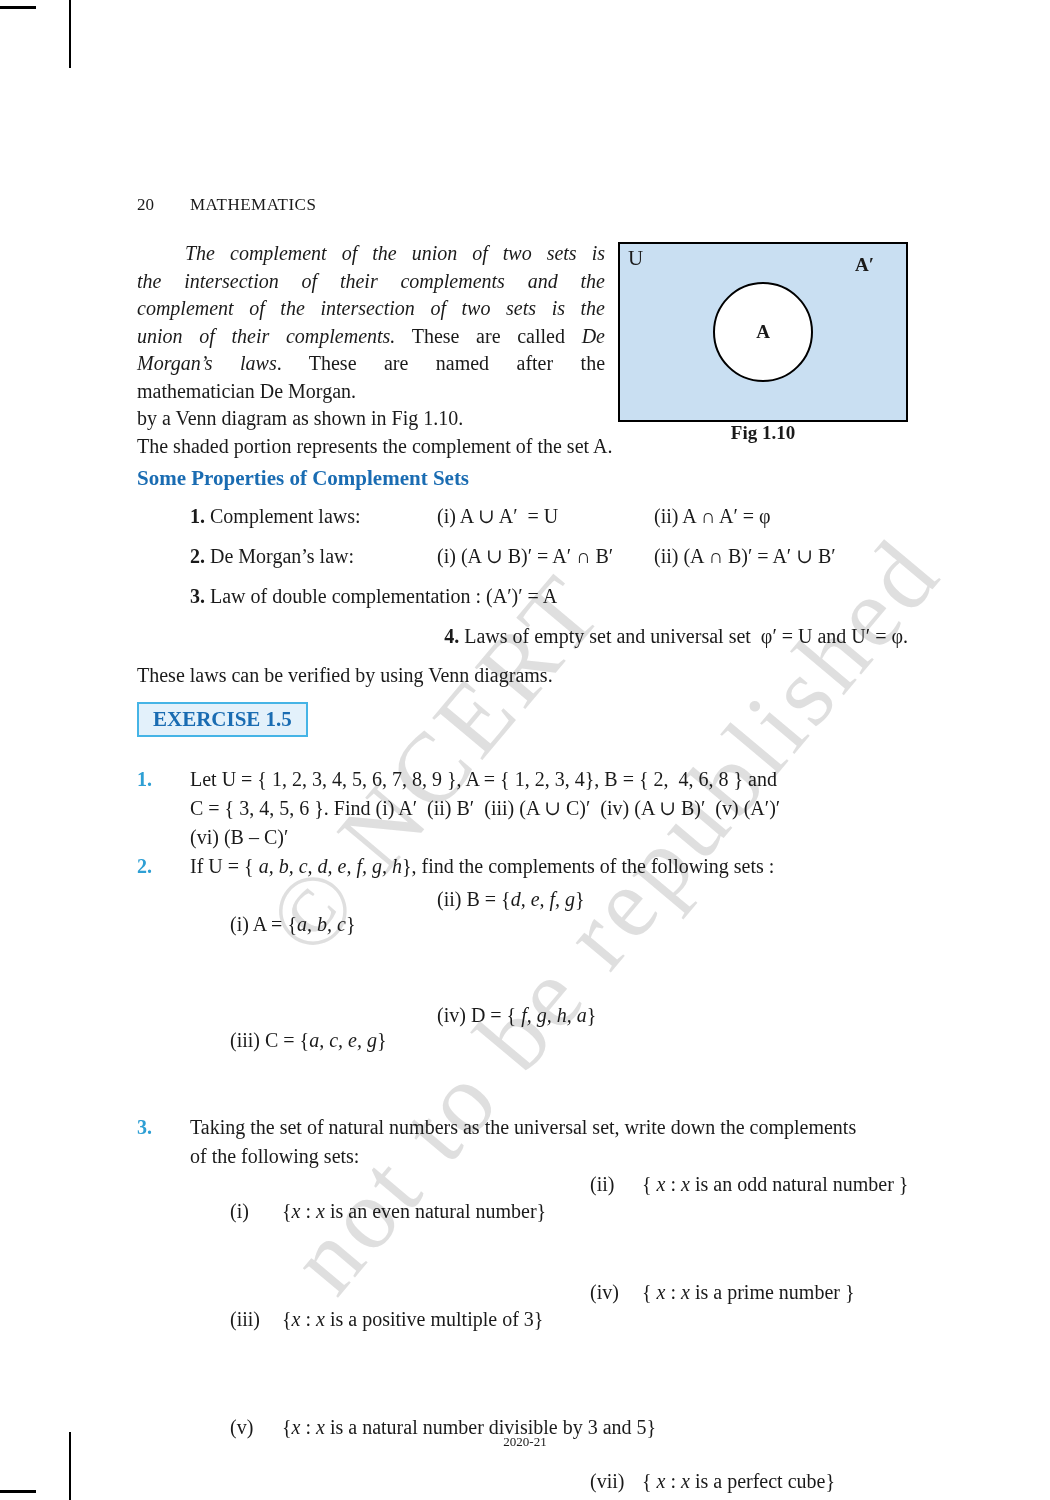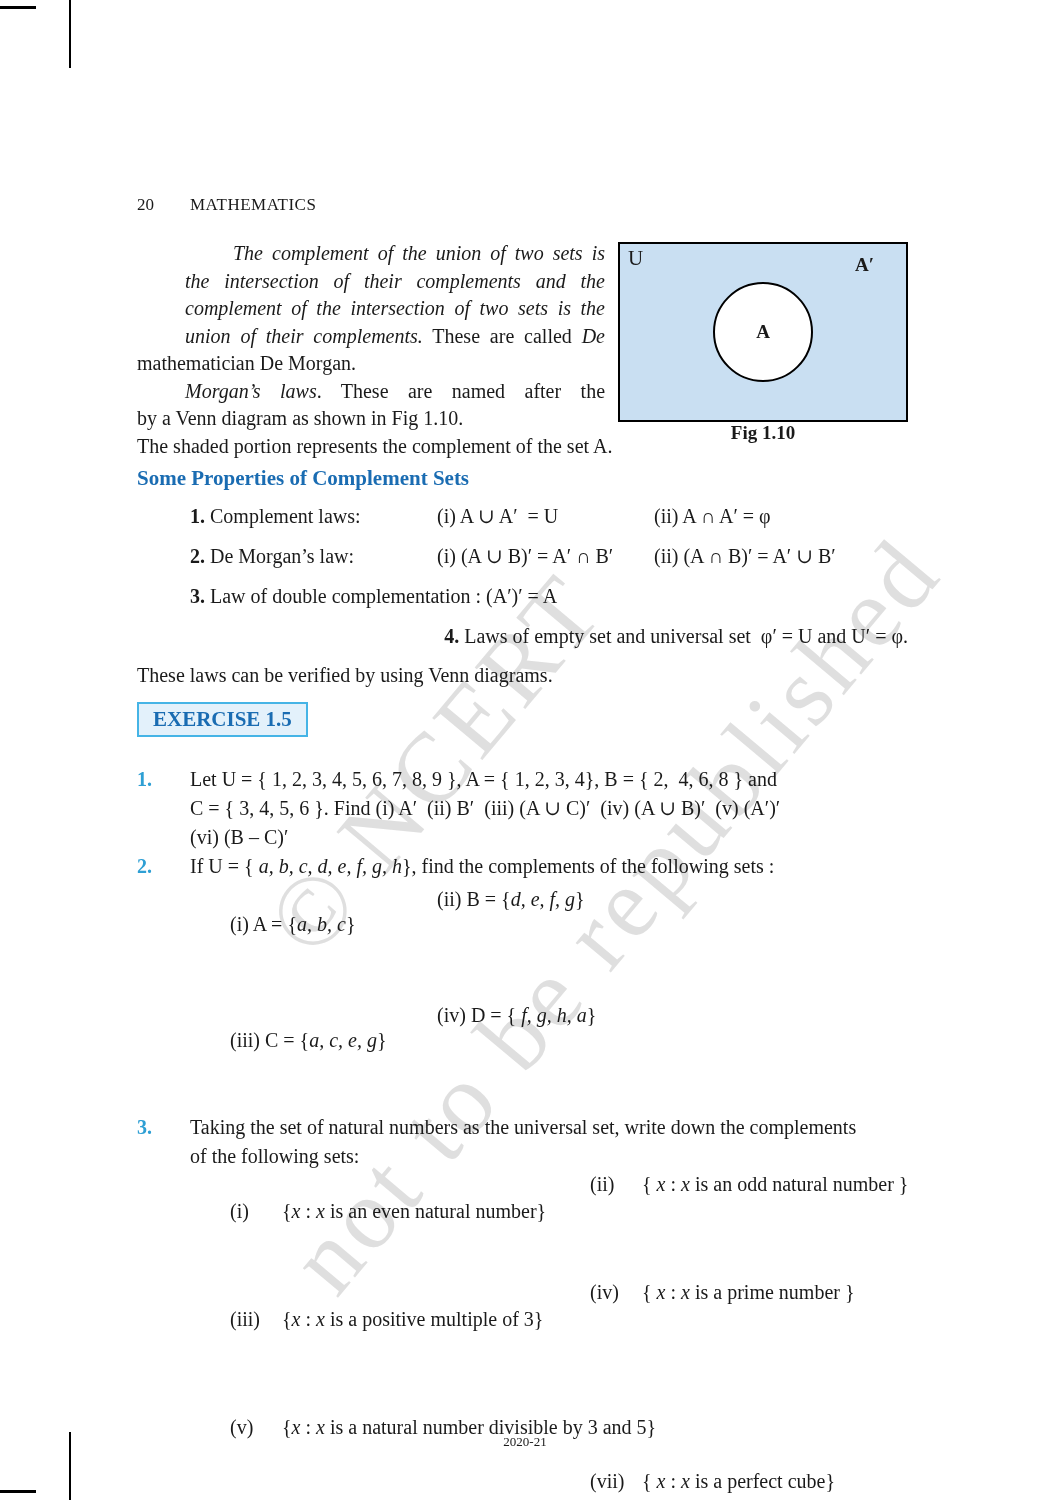--- a/index.html
+++ b/index.html
@@ -39,21 +39,21 @@
   .fig-circle {
     position:absolute; left:50%; top:50%; transform:translate(-50%,-50%);
     width:96px; height:96px; border-radius:50%; background:#fff; border:2px solid #000;
     display:flex; align-items:center; justify-content:center; font-weight:bold; font-size:19px;
   }
   .fig-caption { text-align:center; font-weight:bold; font-size:19px; }
 
   .intro-col { width:468px; }
   .iline { line-height:27.5px; }
   .indent { text-indent:48px; }
-  .just { text-align:justify; text-align-last:justify;margin-left:48px; }
+  .just { text-align:justify; text-align-last:justify; }
   .shaded-line { line-height:27.5px; }
 
   .props-heading { font-size:21px; font-weight:bold; color:var(--heading-blue,#1a6cb2); margin:6px 0 12px 0; }
 
   .prop-row { position:relative; line-height:27px; padding-left:53px; margin-bottom:13px; }
   .prop-row span { white-space:pre; }
   .prop-f1 { position:absolute; left:300px; top:0; }
   .prop-f2 { position:absolute; left:517px; top:0; }
   .prop-note { line-height:27px; }
 
@@ -105,22 +105,22 @@
           </div>
         </div>
         <div class="fig-caption">Fig 1.10</div>
       </div>
 
       <div class="intro-col">
         <div class="iline indent just"><span class="it">The complement of the union of two sets is</span></div>
         <div class="iline just"><span class="it">the intersection of their complements and the</span></div>
         <div class="iline just"><span class="it">complement of the intersection of two sets is the</span></div>
         <div class="iline just"><span class="it">union of their complements.</span><span> These are called </span><span class="it">De</span></div>
+        <div class="iline just"><span class="it">Morgan’s laws</span><span>. These are named after the</span></div>
         <div class="iline"><span>mathematician De Morgan.</span></div>
-        <div class="iline just"><span class="it">Morgan’s laws</span><span>. These are named after the</span></div>
         <div class="iline"><span>by a Venn diagram as shown in Fig 1.10.</span></div>
       </div>
       <div class="shaded-line">The shaded portion represents the complement of the set A.</div>
     </div>
 
     <div class="props-heading">Some Properties of Complement Sets</div>
 
     <div class="prop-row">
       <span><span class="bd">1.</span><span> Complement laws:</span></span>
       <span class="prop-f1">(i) A ∪ A′  = U</span>

